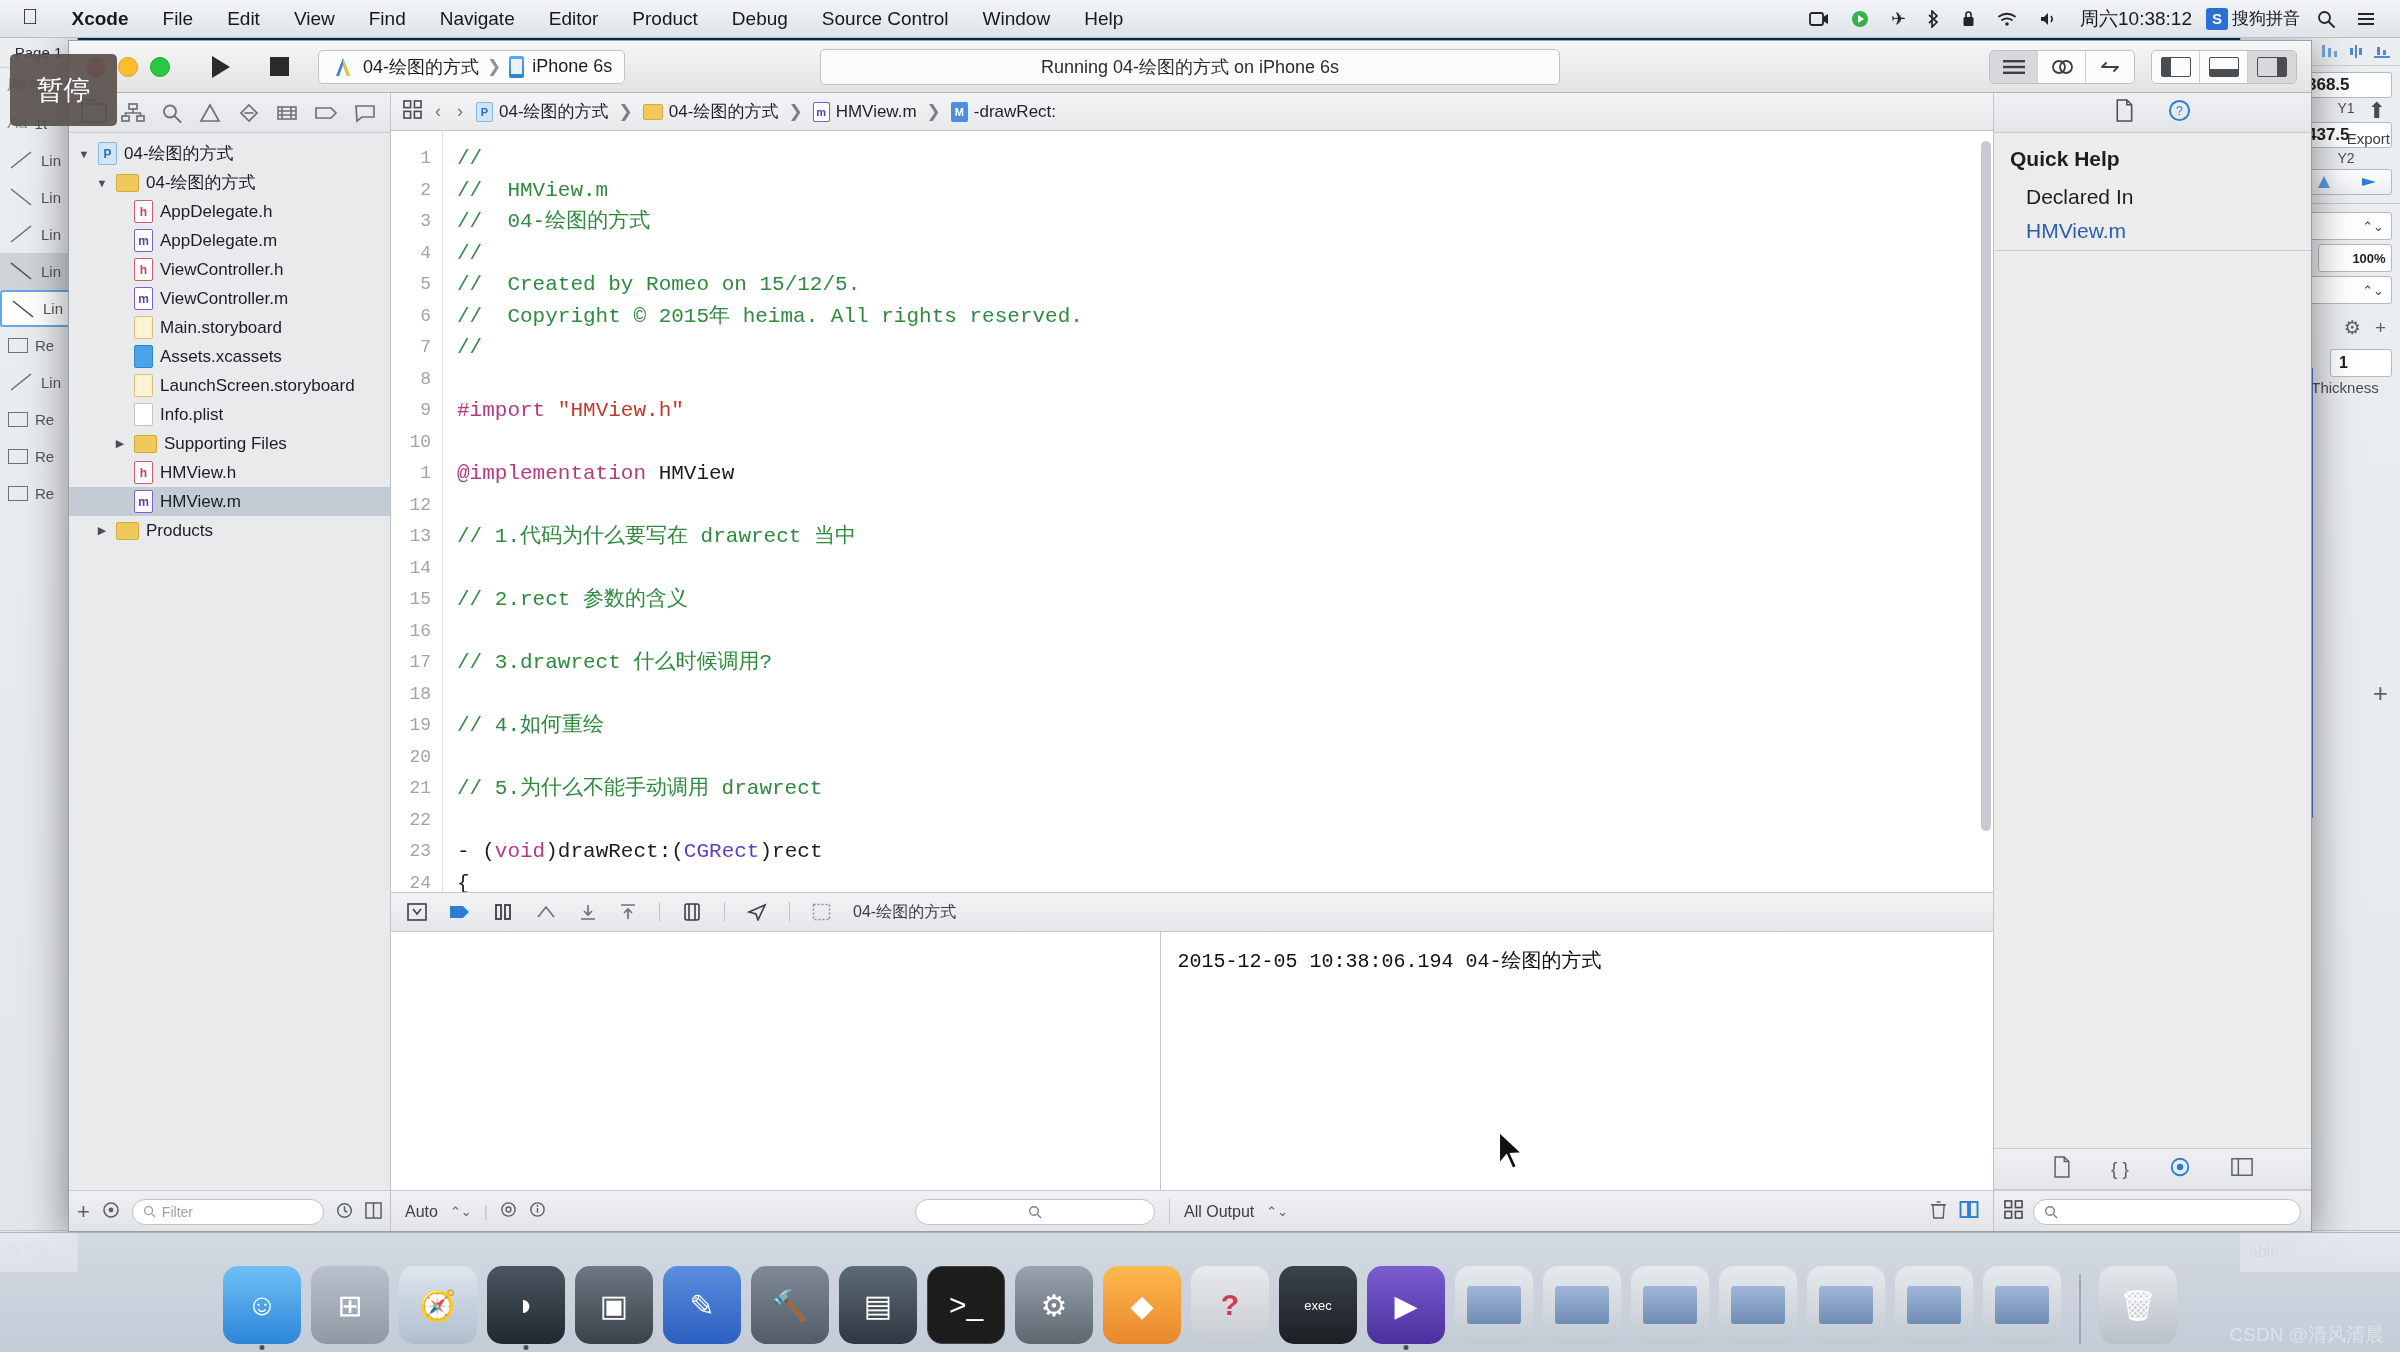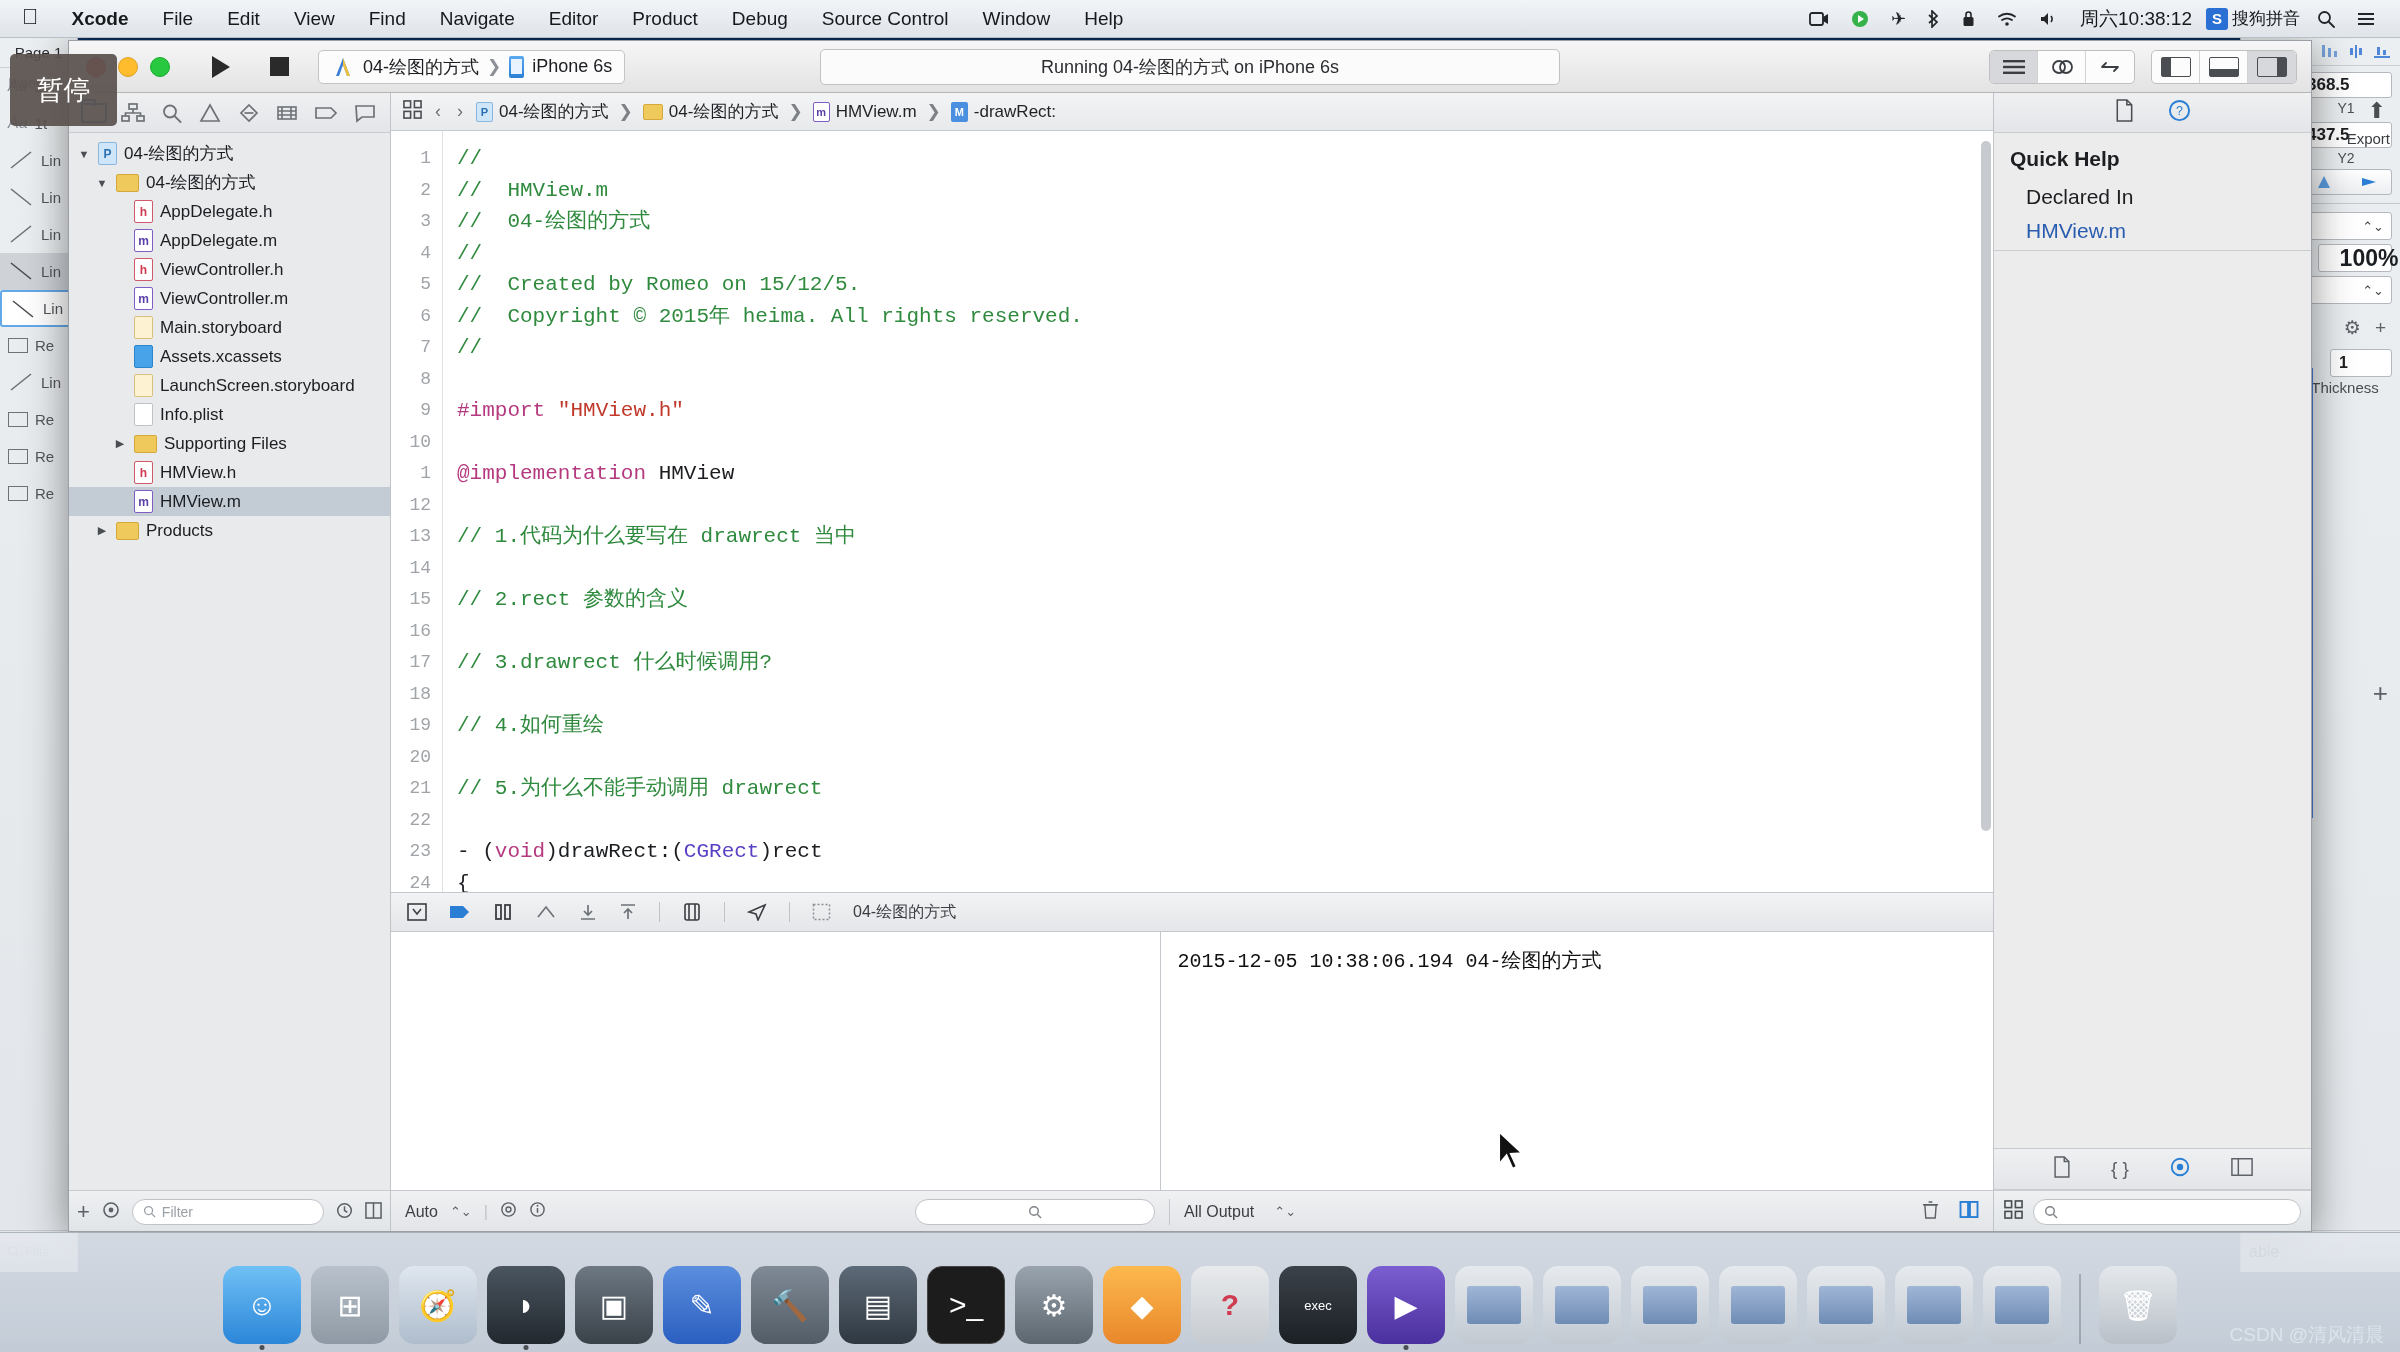--- a/index.html
+++ b/index.html
@@ -64,21 +64,21 @@
   .br-lbl{text-align:center;font-size:14px;color:#4a4d52;margin-bottom:3px;width:108px;margin-left:auto;}
   .br-seg{margin:2px 8px 2px auto;width:92px;height:26px;background:linear-gradient(#fff,#eceef1);
     border:1px solid #b4b9bf;border-radius:3px;display:flex;}
   .br-seg div{flex:1;display:flex;align-items:center;justify-content:center;}
   .br-sep{height:1px;background:#c6cacf;margin:8px 0;}
   .br-stepper{margin:4px 8px 4px auto;width:108px;height:28px;background:#fff;
     border:1px solid #b4b9bf;border-radius:3px;display:flex;align-items:center;
     justify-content:flex-end;padding-right:7px;font-size:13px;color:#41454a;}
   .br-pct{margin:4px 8px 4px auto;width:74px;height:28px;background:#fff;border:1px solid #b4b9bf;
     border-radius:3px;display:flex;align-items:center;justify-content:center;
-    font-size:23px;font-weight:bold;color:#1c1e21;padding-left:28px;}
+    font-size:13px;font-weight:bold;color:#1c1e21;padding-left:28px;}
   .br-iconrow{display:flex;align-items:center;justify-content:flex-end;gap:14px;
     padding:8px 14px 4px 0;font-size:19px;color:#5c6067;}
   .br-thick{margin:6px 8px 0 auto;width:62px;height:28px;background:#fff;border:1px solid #b4b9bf;
     border-radius:3px;display:flex;align-items:center;padding-left:8px;font-size:16px;font-weight:bold;color:#1c1e21;}
   .br-thick-lbl{width:110px;margin-left:auto;text-align:center;font-size:15px;color:#4a4d52;margin-top:2px;}
   .br-blue{position:absolute;left:0;top:330px;width:72px;height:450px;background:#4a7fd4;}
   .br-plus{position:absolute;right:12px;top:640px;font-size:26px;color:#5c6067;}
   .br-bottom{position:absolute;bottom:0;left:0;width:160px;height:42px;
      border-top:1px solid #c6cacf;display:flex;align-items:center;padding-left:8px;
      font-size:16px;color:#3a3d42;}
@@ -192,21 +192,21 @@
   .dbg-left{flex:1;border-right:1px solid #c4c7cb;background:#fff;}
   .dbg-right{flex:1.06;background:#fff;padding:14px 0 0 16px;
     font-family:"Liberation Mono",monospace;font-size:20px;line-height:32px;color:#111;}
   .sel-hl{background:#add6ff;}
   .dbg-bottom{height:42px;background:linear-gradient(#f0f1f3,#e2e4e7);border-top:1px solid #c4c7cb;
      display:flex;align-items:center;}
   .dbb-l{flex:1;display:flex;align-items:center;gap:12px;padding:0 14px;border-right:1px solid #c4c7cb;
      font-size:16px;color:#3b3e43;}
   .dbb-search{width:240px;height:26px;background:#fff;border:1px solid #bfc3c8;border-radius:13px;
      display:flex;align-items:center;justify-content:center;margin-left:auto;}
-  .dbb-r{flex:1.06;display:flex;align-items:center;gap:20px;padding:0 14px;font-size:16px;color:#3b3e43;}
+  .dbb-r{flex:1.06;display:flex;align-items:center;gap:12px;padding:0 14px;font-size:16px;color:#3b3e43;}
 
   #inspector{width:318px;background:#ececec;border-left:1px solid #c0c3c7;display:flex;flex-direction:column;}
   .insp-tabs{height:40px;display:flex;align-items:center;justify-content:center;gap:34px;
      border-bottom:1px solid #c9ccd0;background:linear-gradient(#eef0f2,#e3e5e8);}
   .insp-body{padding:14px 16px;font-size:21px;color:#1c1e21;border-bottom:1px solid #c9ccd0;height:118px;}
   .insp-title{font-weight:bold;margin-bottom:14px;}
   .insp-row{padding-left:16px;display:flex;gap:10px;flex-direction:column;}
   .insp-link{color:#2a5db0;}
   .insp-fill{flex:1;background:#ececec;}
   .insp-tabs2{height:42px;display:flex;align-items:center;justify-content:center;gap:40px;

